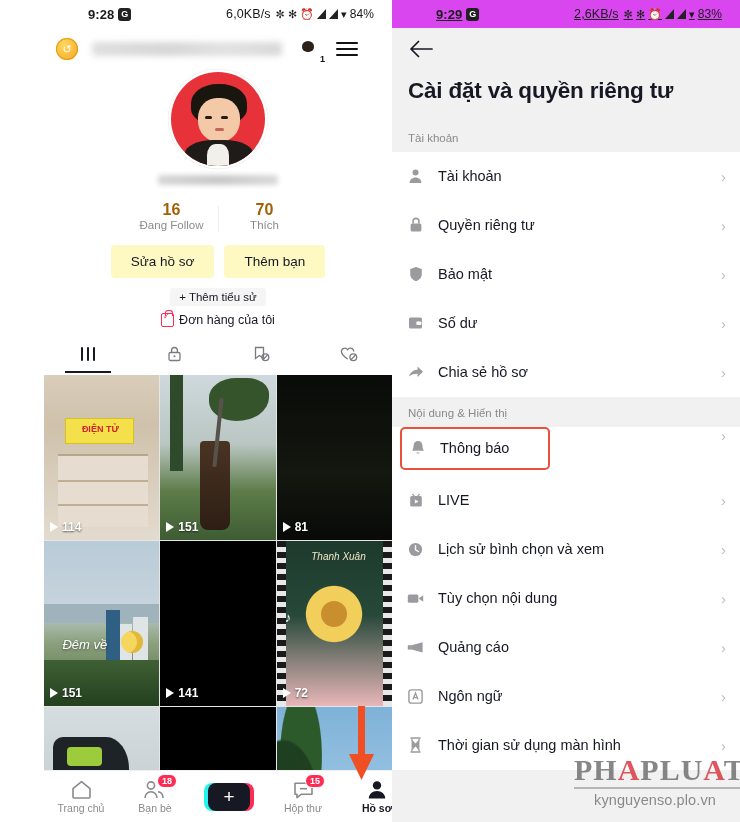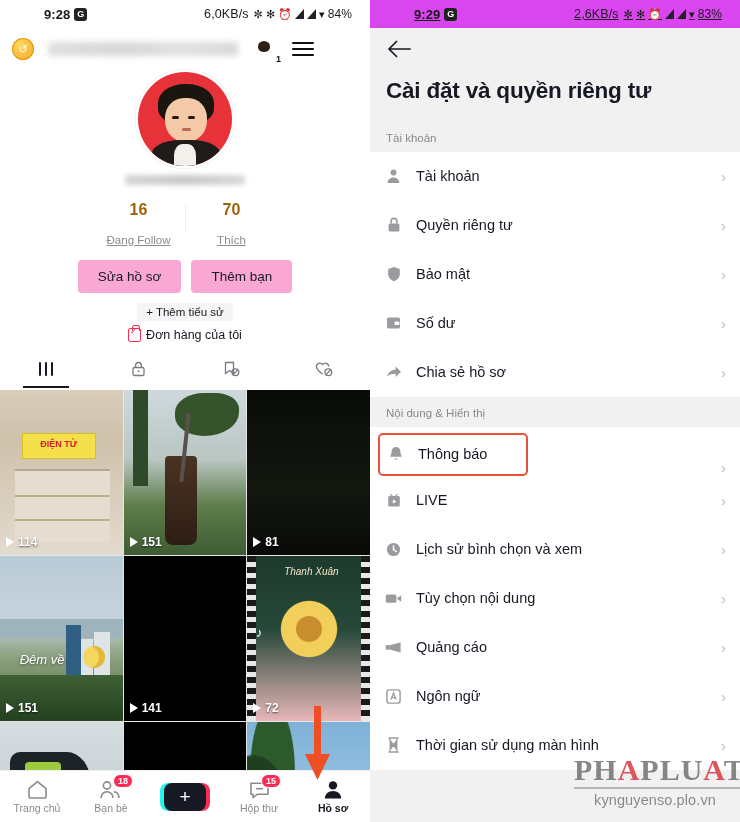--- a/index.html
+++ b/index.html
@@ -2,21 +2,21 @@
 <html><head>
 <meta charset="utf-8">
 <style>
   * { margin:0; padding:0; box-sizing:border-box; }
   html,body { width:740px; height:822px; overflow:hidden; }
   body {
     font-family:"Liberation Sans", sans-serif;
     background:#ffffff;
     -webkit-font-smoothing:antialiased;
   }
-  .screen { position:relative; width:740px; height:620px; display:flex; }
+  .screen { position:relative; width:740px; height:620px; display:flex;padding-left:44px; }
 
   
   .left {
     position:relative; width:370px; height:822px;
     background:#ffffff; overflow:hidden;
   }
   .statusbar {
     height:28px; display:flex; align-items:center;
     font-size:12.5px; color:#1a1a1a; padding:0 10px;
     letter-spacing:.1px;
@@ -89,25 +89,25 @@
     background:linear-gradient(90deg,#d6d6d6,#c8c8c8,#dadada);
     filter:blur(2.6px); border-radius:3px;
   }
 
   .stats { display:flex; justify-content:center; gap:0; margin-top:16px; }
   .stat { width:93px; text-align:center; position:relative; }
   .stat + .stat::before {
     content:""; position:absolute; left:0; top:5px; width:1px; height:26px; background:#eee;
   }
   .stat-num { font-size:16px; font-weight:700; color:#a16207; letter-spacing:.2px; }
-  .stat-lbl { font-size:11.5px; color:#8a8a8e; margin-top:15px;text-decoration:underline; }
+  .stat-lbl { font-size:11.5px; color:#8a8a8e; margin-top:0; }
 
   .actions { display:flex; justify-content:center; gap:10px; margin-top:14px; }
   .btn-grey {
-    background:#f9a8d4; border:none; border-radius:4px;
+    background:#fef9c3; border:none; border-radius:4px;
     padding:9px 20px; font-size:13.5px; color:#161823; font-weight:500;
     font-family:inherit; cursor:pointer;
   }
   .addbio {
     display:block; margin:10px auto 0; background:#f5f5f5; border:none;
     border-radius:3px; padding:3px 9px; font-size:11.5px; color:#161823;
     font-family:inherit; cursor:pointer;
   }
   .orders {
     display:flex; align-items:center; justify-content:center; gap:5px;
@@ -249,21 +249,21 @@
     display:flex; align-items:center; gap:13px;
     padding:0 14px; height:49px; cursor:pointer; position:relative;
   }
   .row-ico { width:19px; display:flex; align-items:center; justify-content:center; color:#9b9b9f; }
   .row-lbl { flex:1; font-size:14.5px; color:#161823; }
   .chev { color:#bdbdc2; font-size:15px; }
   .row.highlight {
     border:2px solid #e8523a; border-radius:5px; margin:0 14px 0 8px;
     padding-left:6px; height:43px; width:150px;
   }
-  .hl-wrap { position:relative; height:49px; display:flex; align-items:flex-end; }
+  .hl-wrap { position:relative; height:49px; display:flex; align-items:flex-start; }
   .hl-chev { position:absolute; right:14px; color:#bdbdc2; font-size:15px; }
 
   .watermark {
     position:absolute; right:4px; bottom:14px; width:162px; text-align:center;
     pointer-events:none;
     margin-top:16px;
   }
   .wm-main {
     font-family:"Liberation Serif", serif; font-size:30px; font-weight:700;
     color:#6d6d6d; letter-spacing:1px; opacity:.82; line-height:1;

